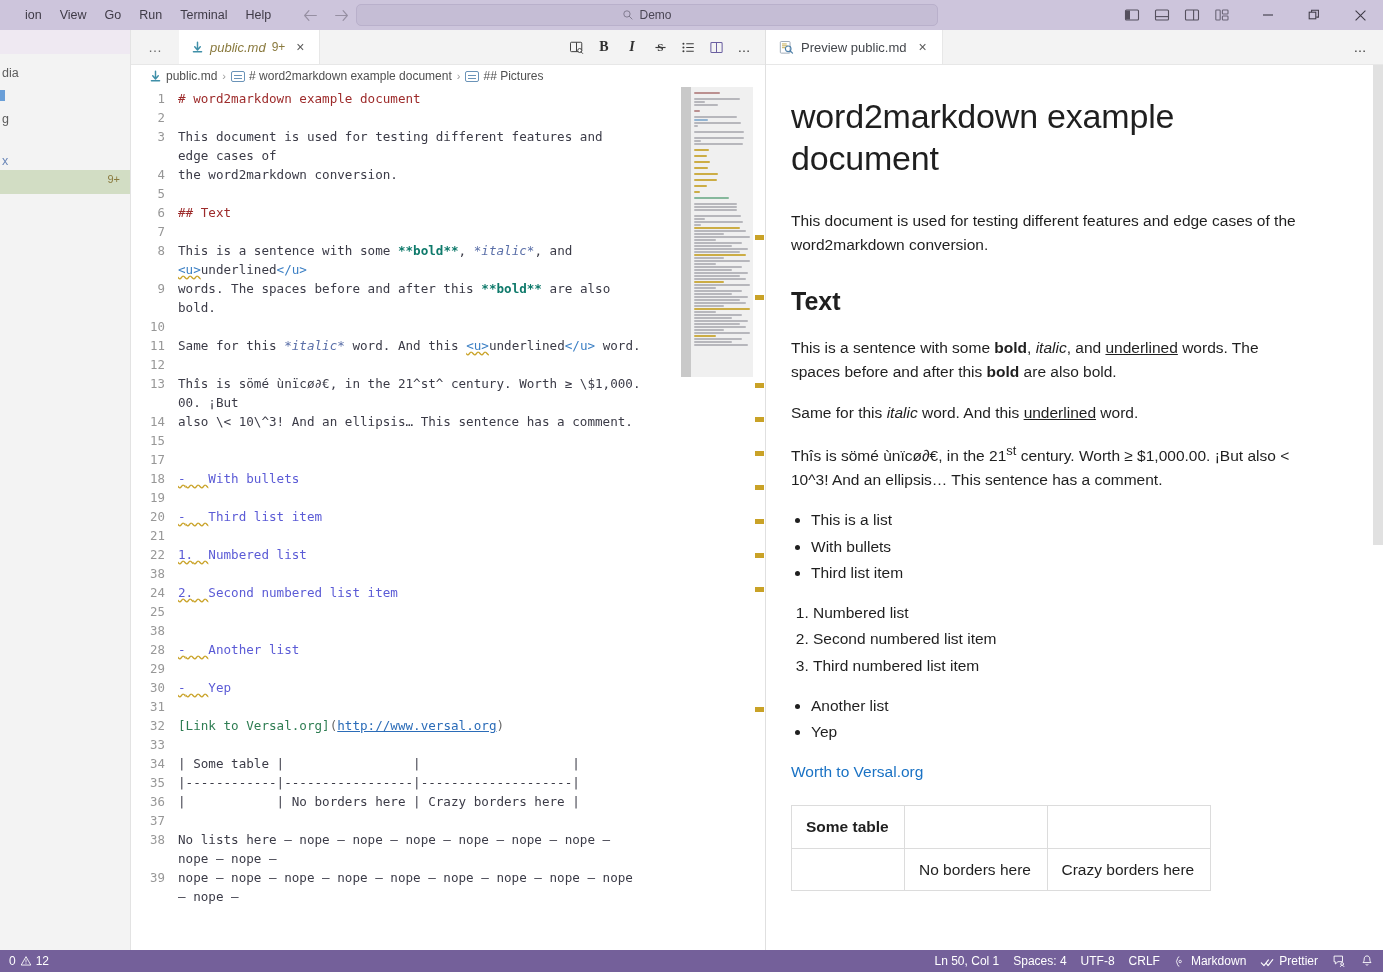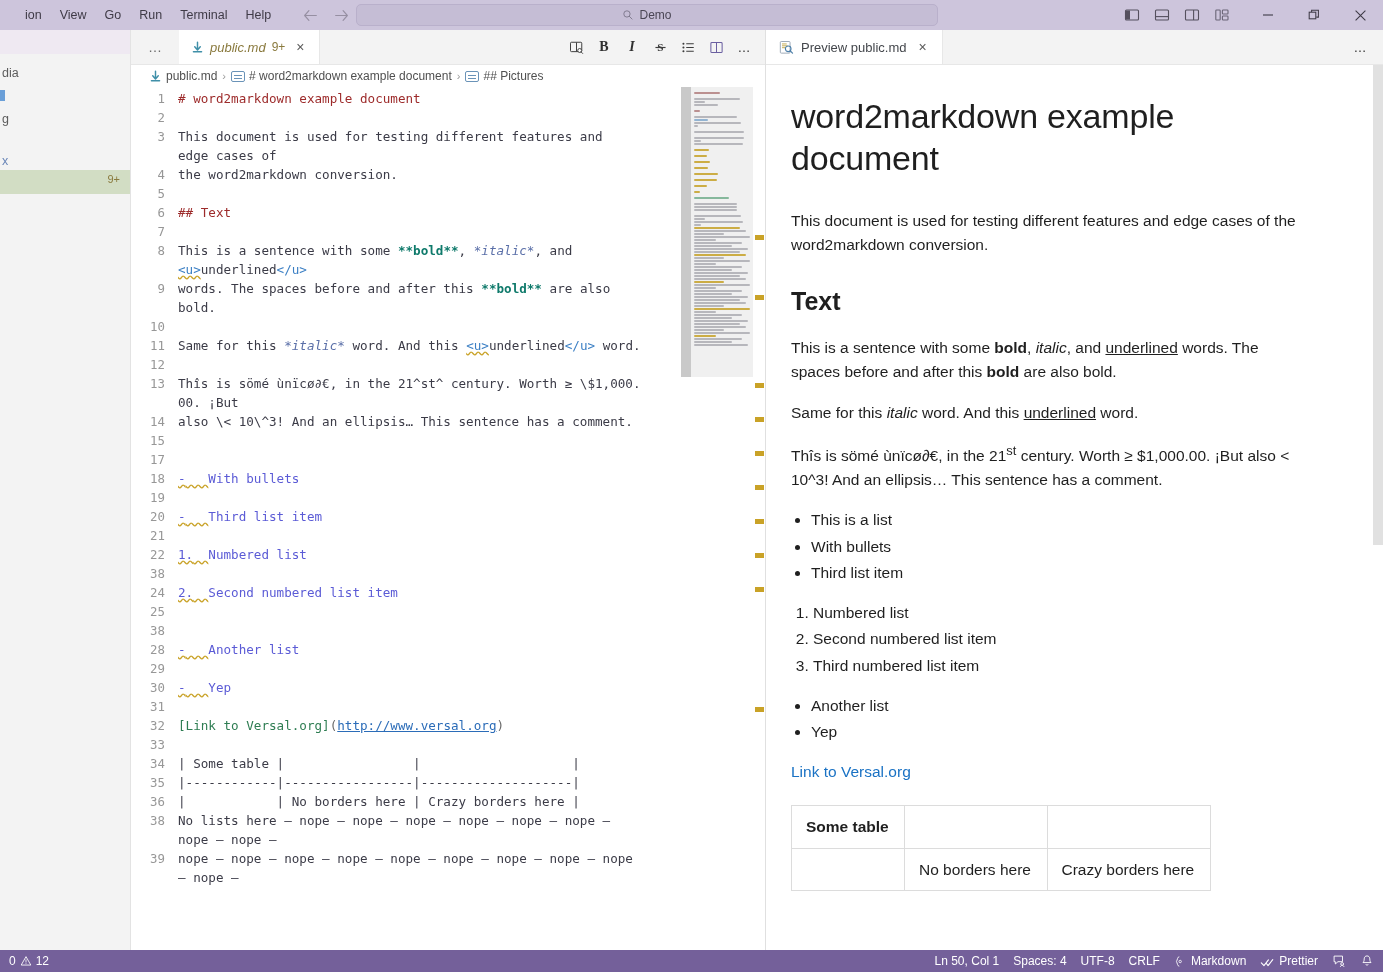--- a/index.html
+++ b/index.html
@@ -518,20 +518,24 @@
               <div class="gutter">34</div>
               <div class="ctext"><span>| Some table |                 |                    |</span></div>
             </div>
             <div class="cl">
               <div class="gutter">35</div>
               <div class="ctext"><span>|------------|-----------------|--------------------|</span></div>
             </div>
             <div class="cl">
               <div class="gutter">36</div>
               <div class="ctext"><span>|            | No borders here | Crazy borders here |</span></div>
+            </div>
+            <div class="cl">
+              <div class="gutter">37</div>
+              <div class="ctext">&nbsp;</div>
             </div>
             <div class="cl">
               <div class="gutter">38</div>
               <div class="ctext"><span>No lists here – nope – nope – nope – nope – nope – nope –</span></div>
             </div>
             <div class="cl">
               <div class="gutter"></div>
               <div class="ctext"><span>nope – nope –</span></div>
             </div>
             <div class="cl">
@@ -691,21 +695,21 @@
         <ol class="pv-ol">
           <li>Numbered list</li>
           <li>Second numbered list item</li>
           <li>Third numbered list item</li>
         </ol>
         <ul class="pv-ul">
           <li>Another list</li>
           <li>Yep</li>
         </ul>
 
-        <a class="pv-link" href="#">Link to Versal.org</a>
+        <a class="pv-link" href="#">Worth to Versal.org</a>
 
         <table class="pv-table">
           <tbody>
               <tr>
             <td class="hdr">Some table</td>
             <td></td>
             <td></td>
           </tr>
           <tr>
             <td></td>

